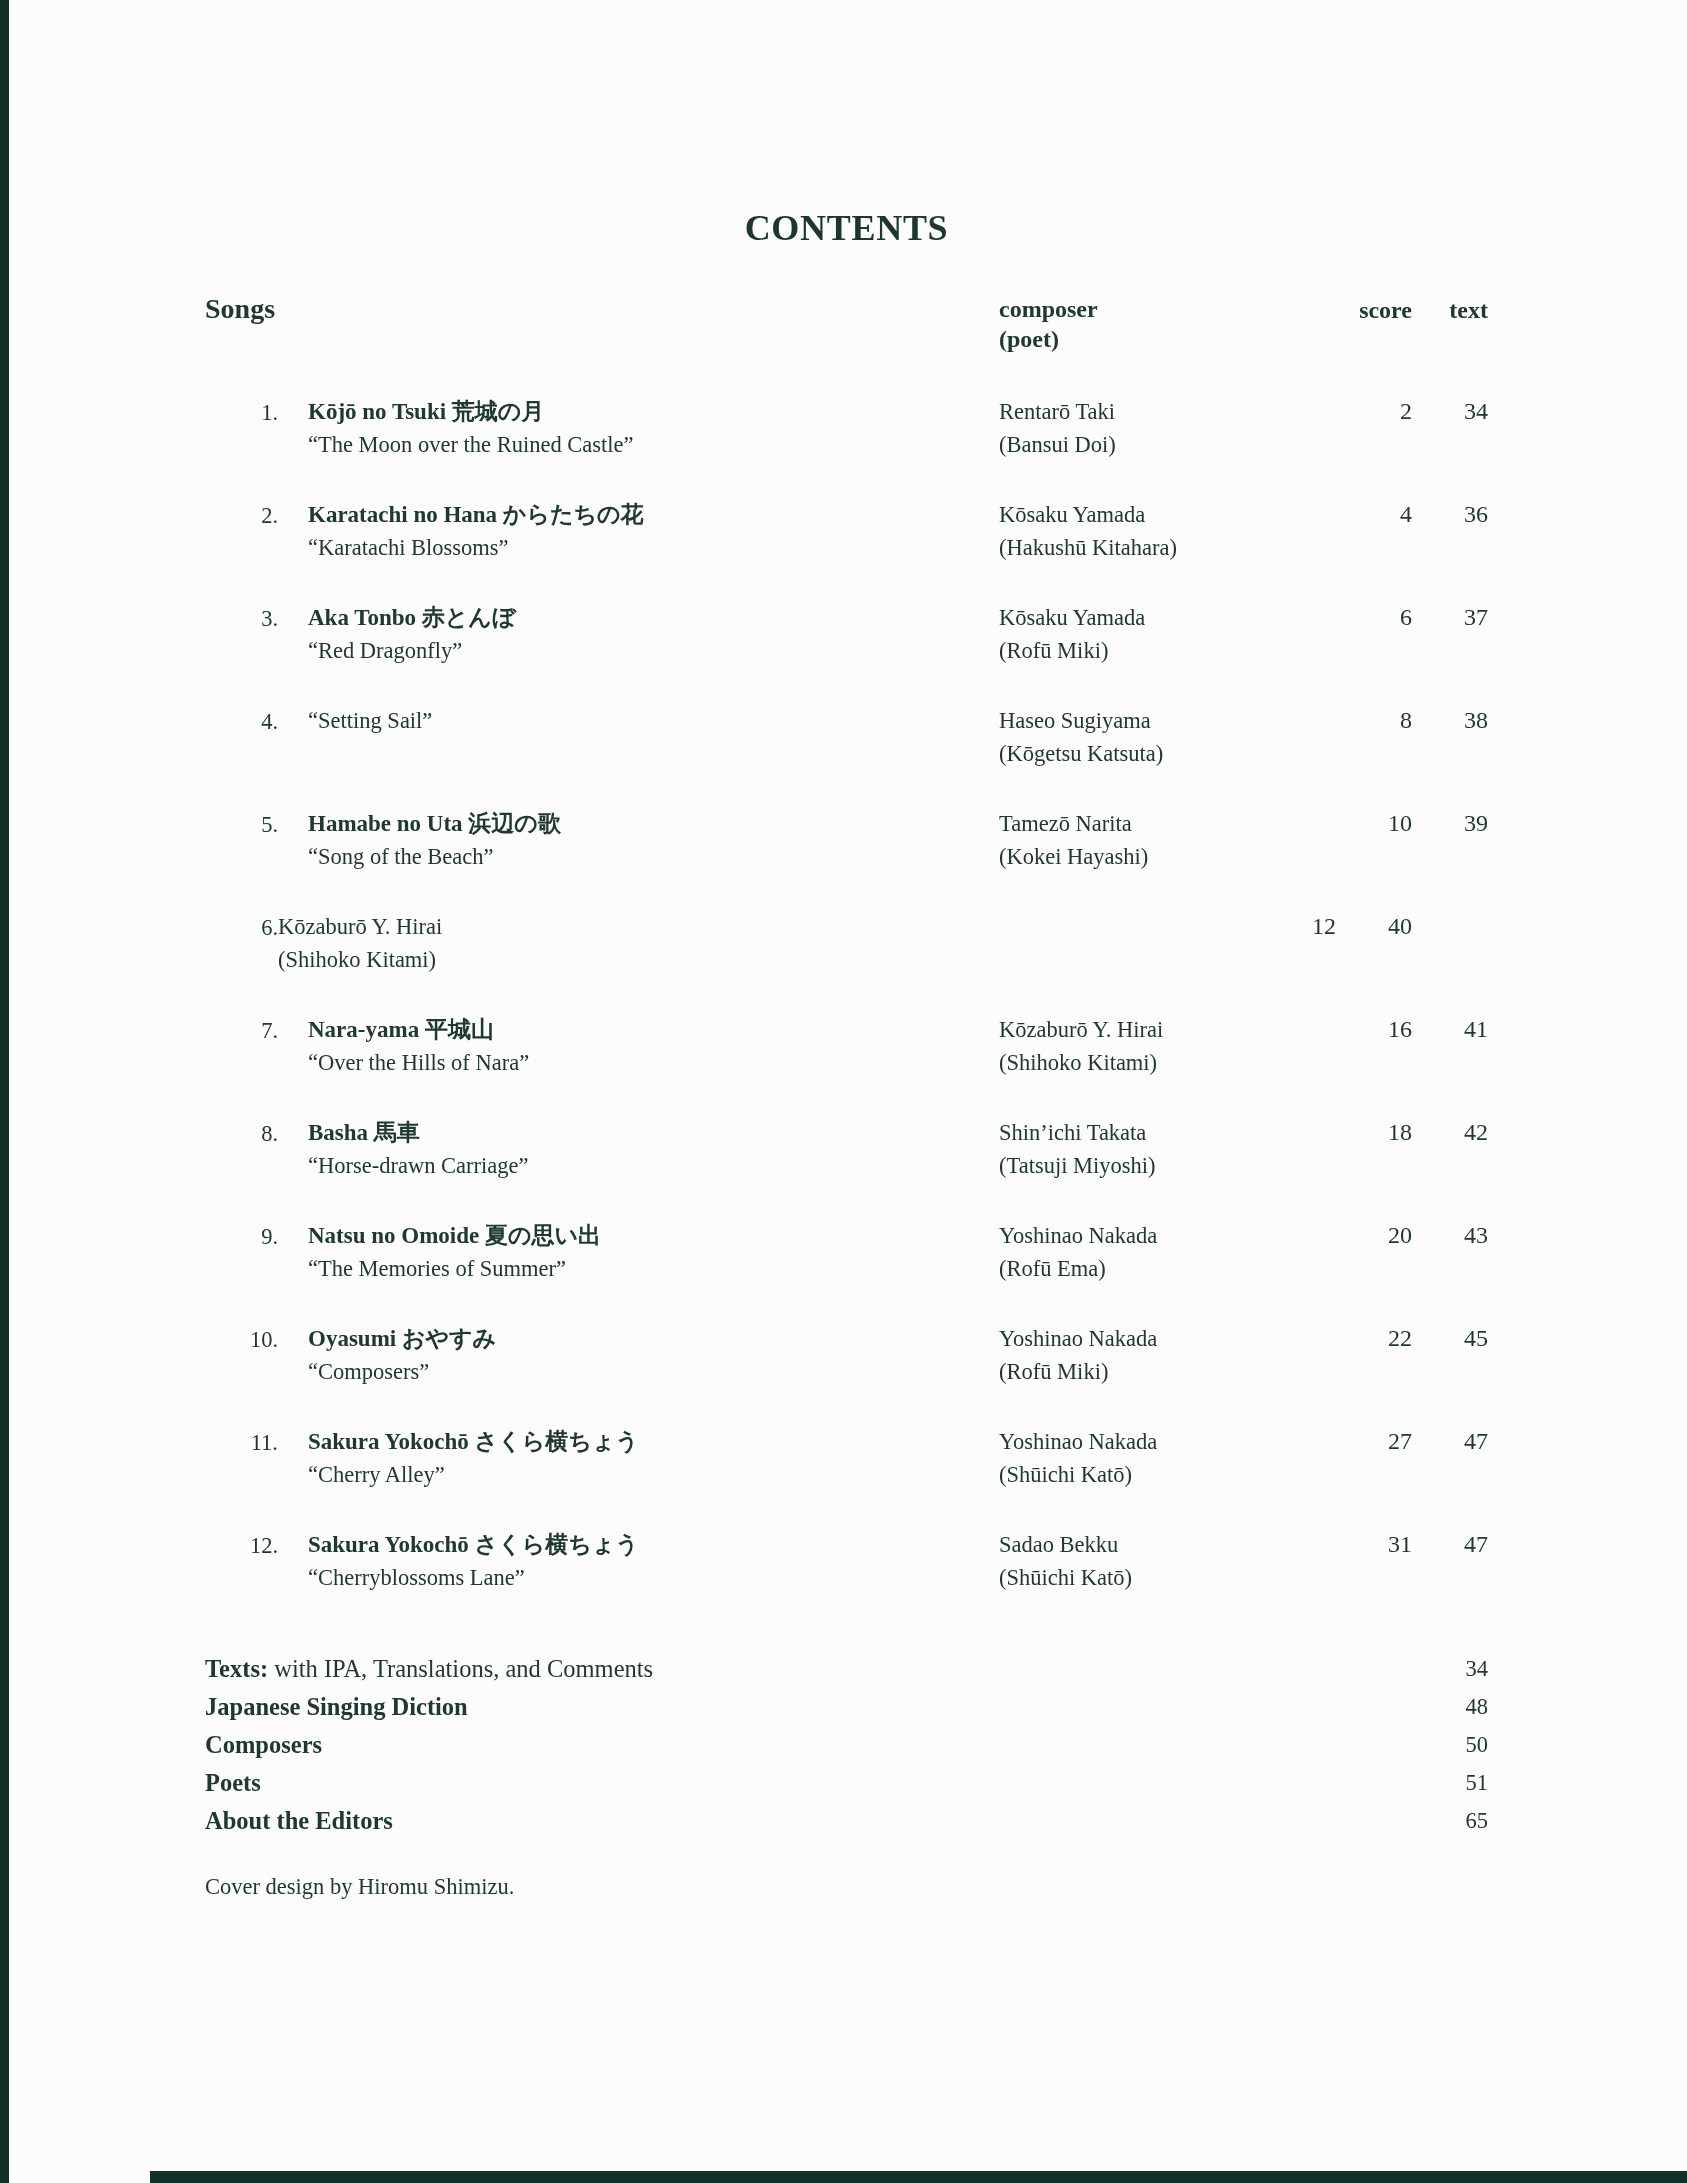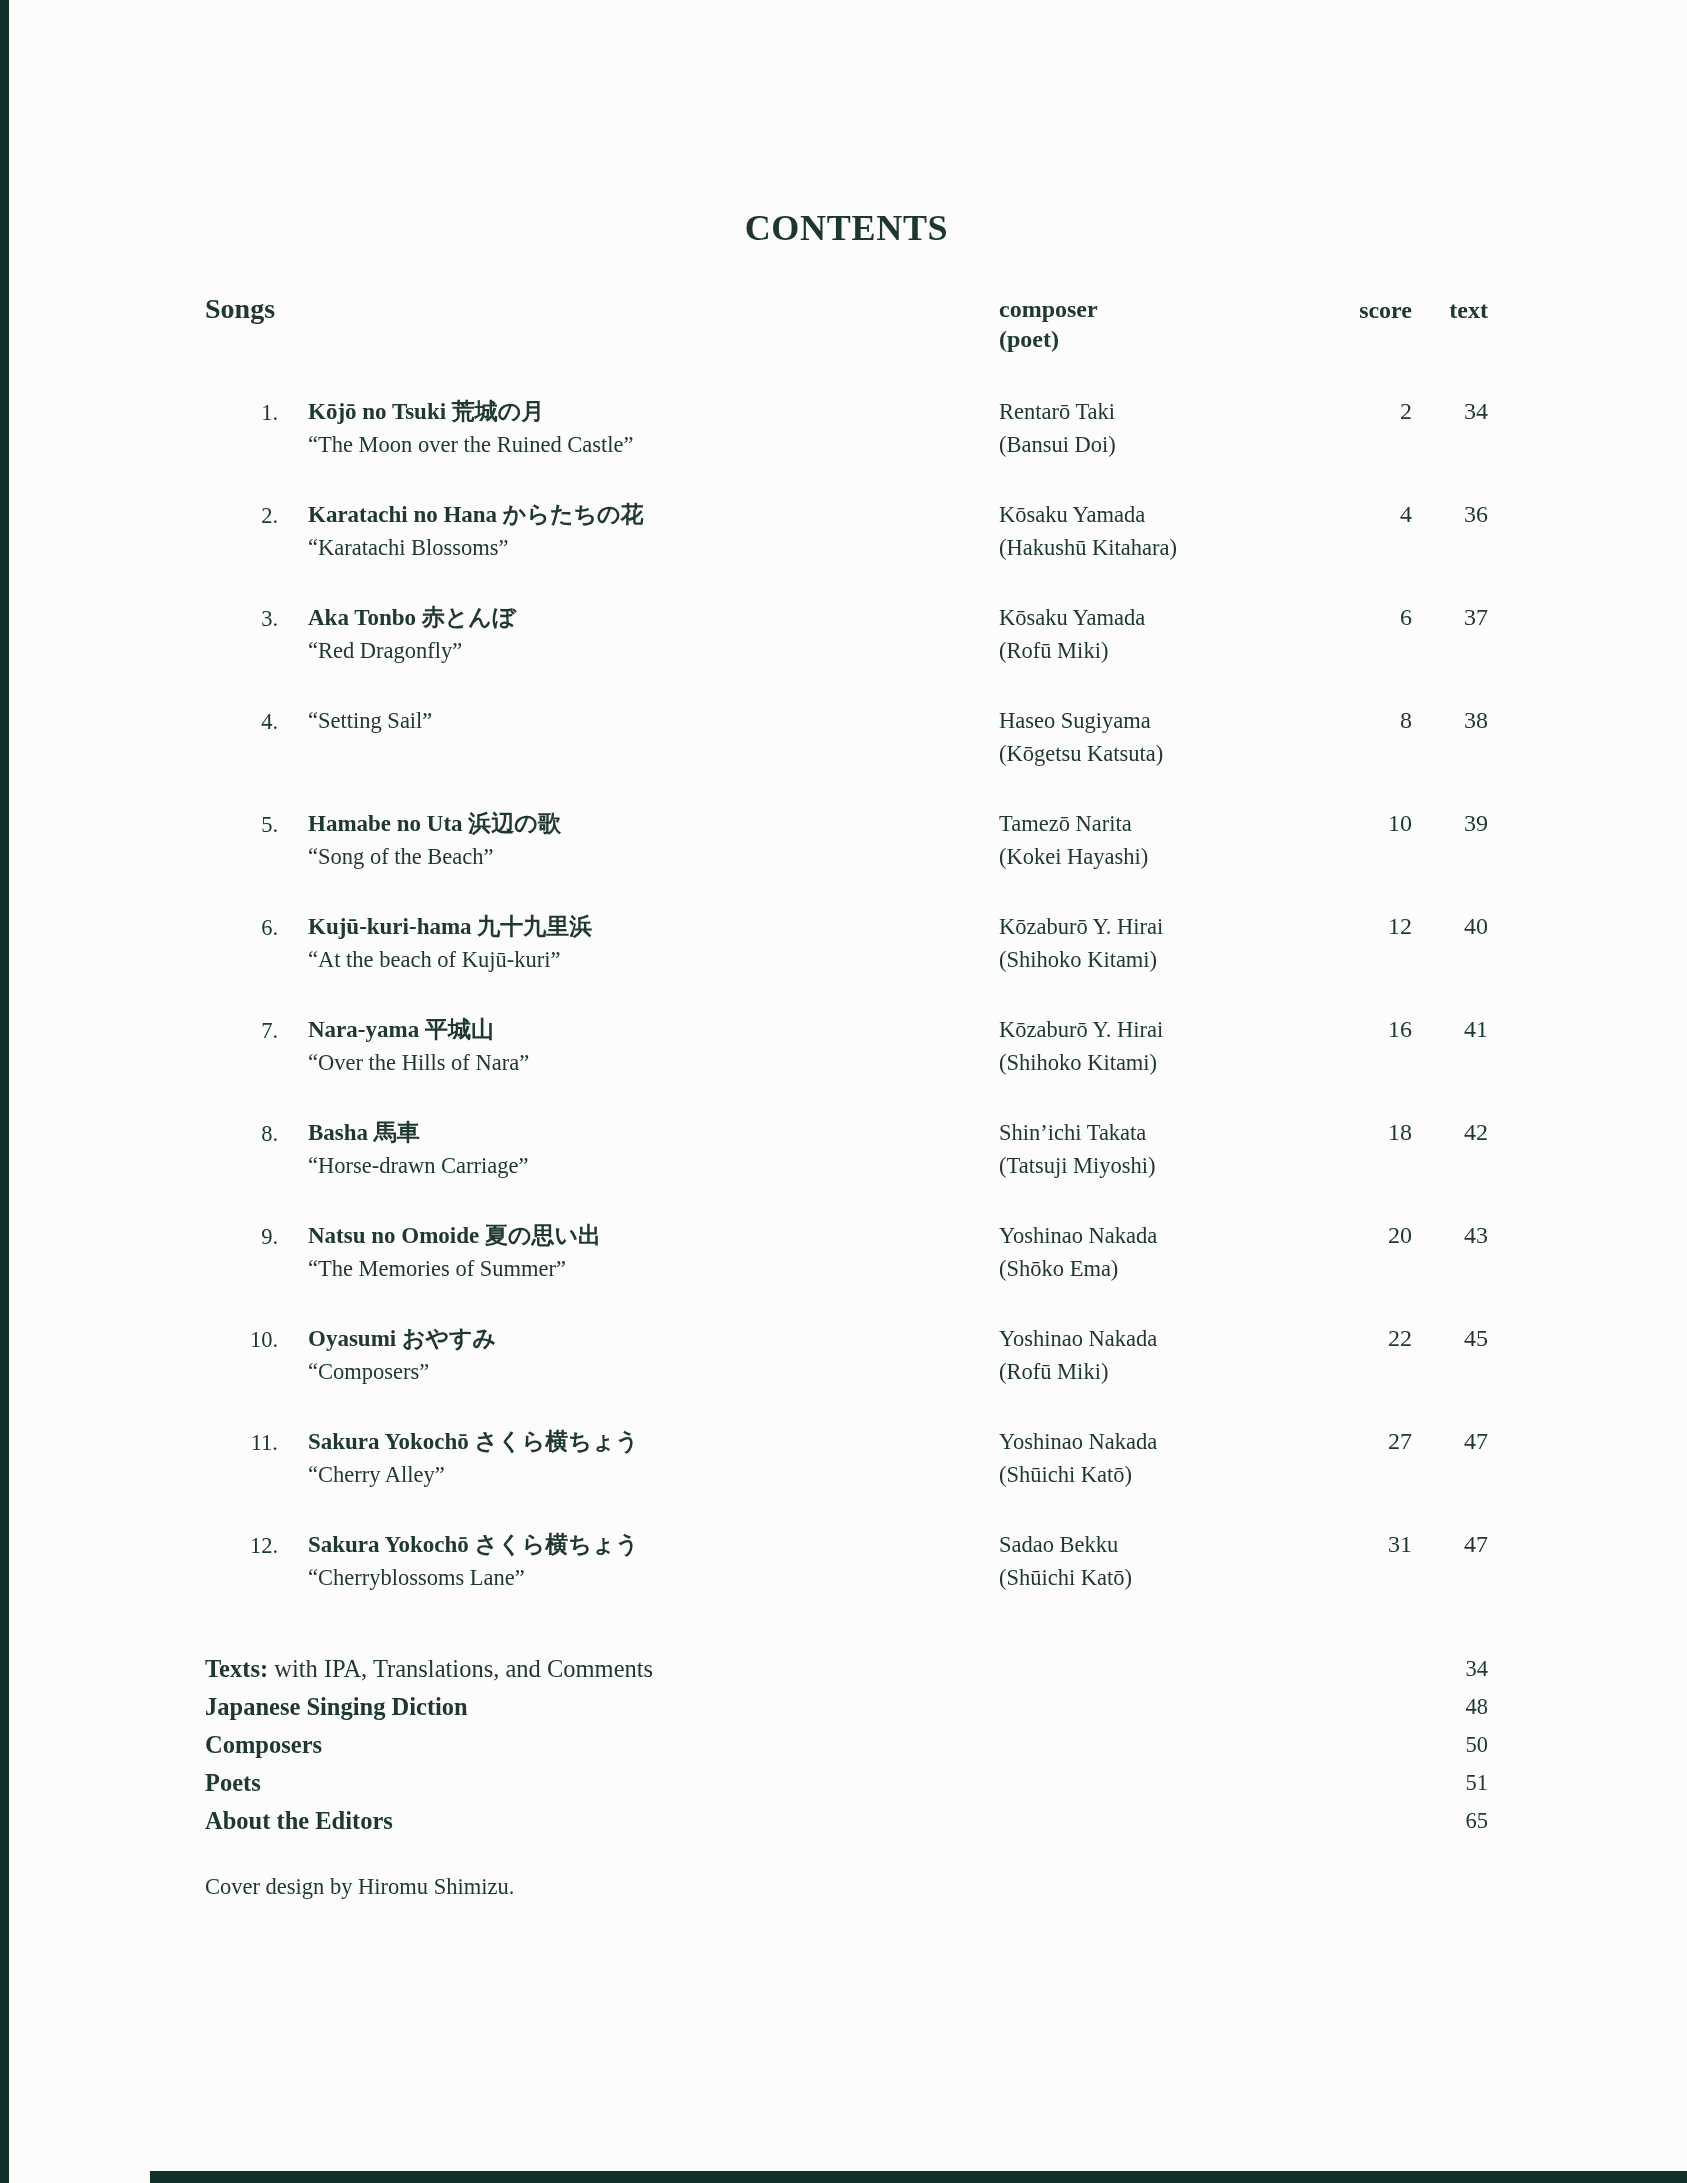--- a/index.html
+++ b/index.html
@@ -187,24 +187,20 @@
     <div class="c-composer">
       <div>Tamezō Narita</div>
       <div>(Kokei Hayashi)</div>
     </div>
     <div class="c-score">10</div>
     <div class="c-text">39</div>
   </div>
 
   <div class="grid song-row">
     <div class="c-num">6.</div>
-    <div class="c-title">
-      <div class="song-title">Kujū-kuri-hama  九十九里浜</div>
-      <div class="song-subtitle">“At the beach of Kujū-kuri”</div>
-    </div>
     <div class="c-composer">
       <div>Kōzaburō Y. Hirai</div>
       <div>(Shihoko Kitami)</div>
     </div>
     <div class="c-score">12</div>
     <div class="c-text">40</div>
   </div>
 
   <div class="grid song-row">
     <div class="c-num">7.</div>
@@ -235,21 +231,21 @@
   </div>
 
   <div class="grid song-row">
     <div class="c-num">9.</div>
     <div class="c-title">
       <div class="song-title">Natsu no Omoide  夏の思い出</div>
       <div class="song-subtitle">“The Memories of Summer”</div>
     </div>
     <div class="c-composer">
       <div>Yoshinao Nakada</div>
-      <div>(Shōko Ema)</div>
+      <div>(Rofū Ema)</div>
     </div>
     <div class="c-score">20</div>
     <div class="c-text">43</div>
   </div>
 
   <div class="grid song-row">
     <div class="c-num">10.</div>
     <div class="c-title">
       <div class="song-title">Oyasumi  おやすみ</div>
       <div class="song-subtitle">“Composers”</div>

